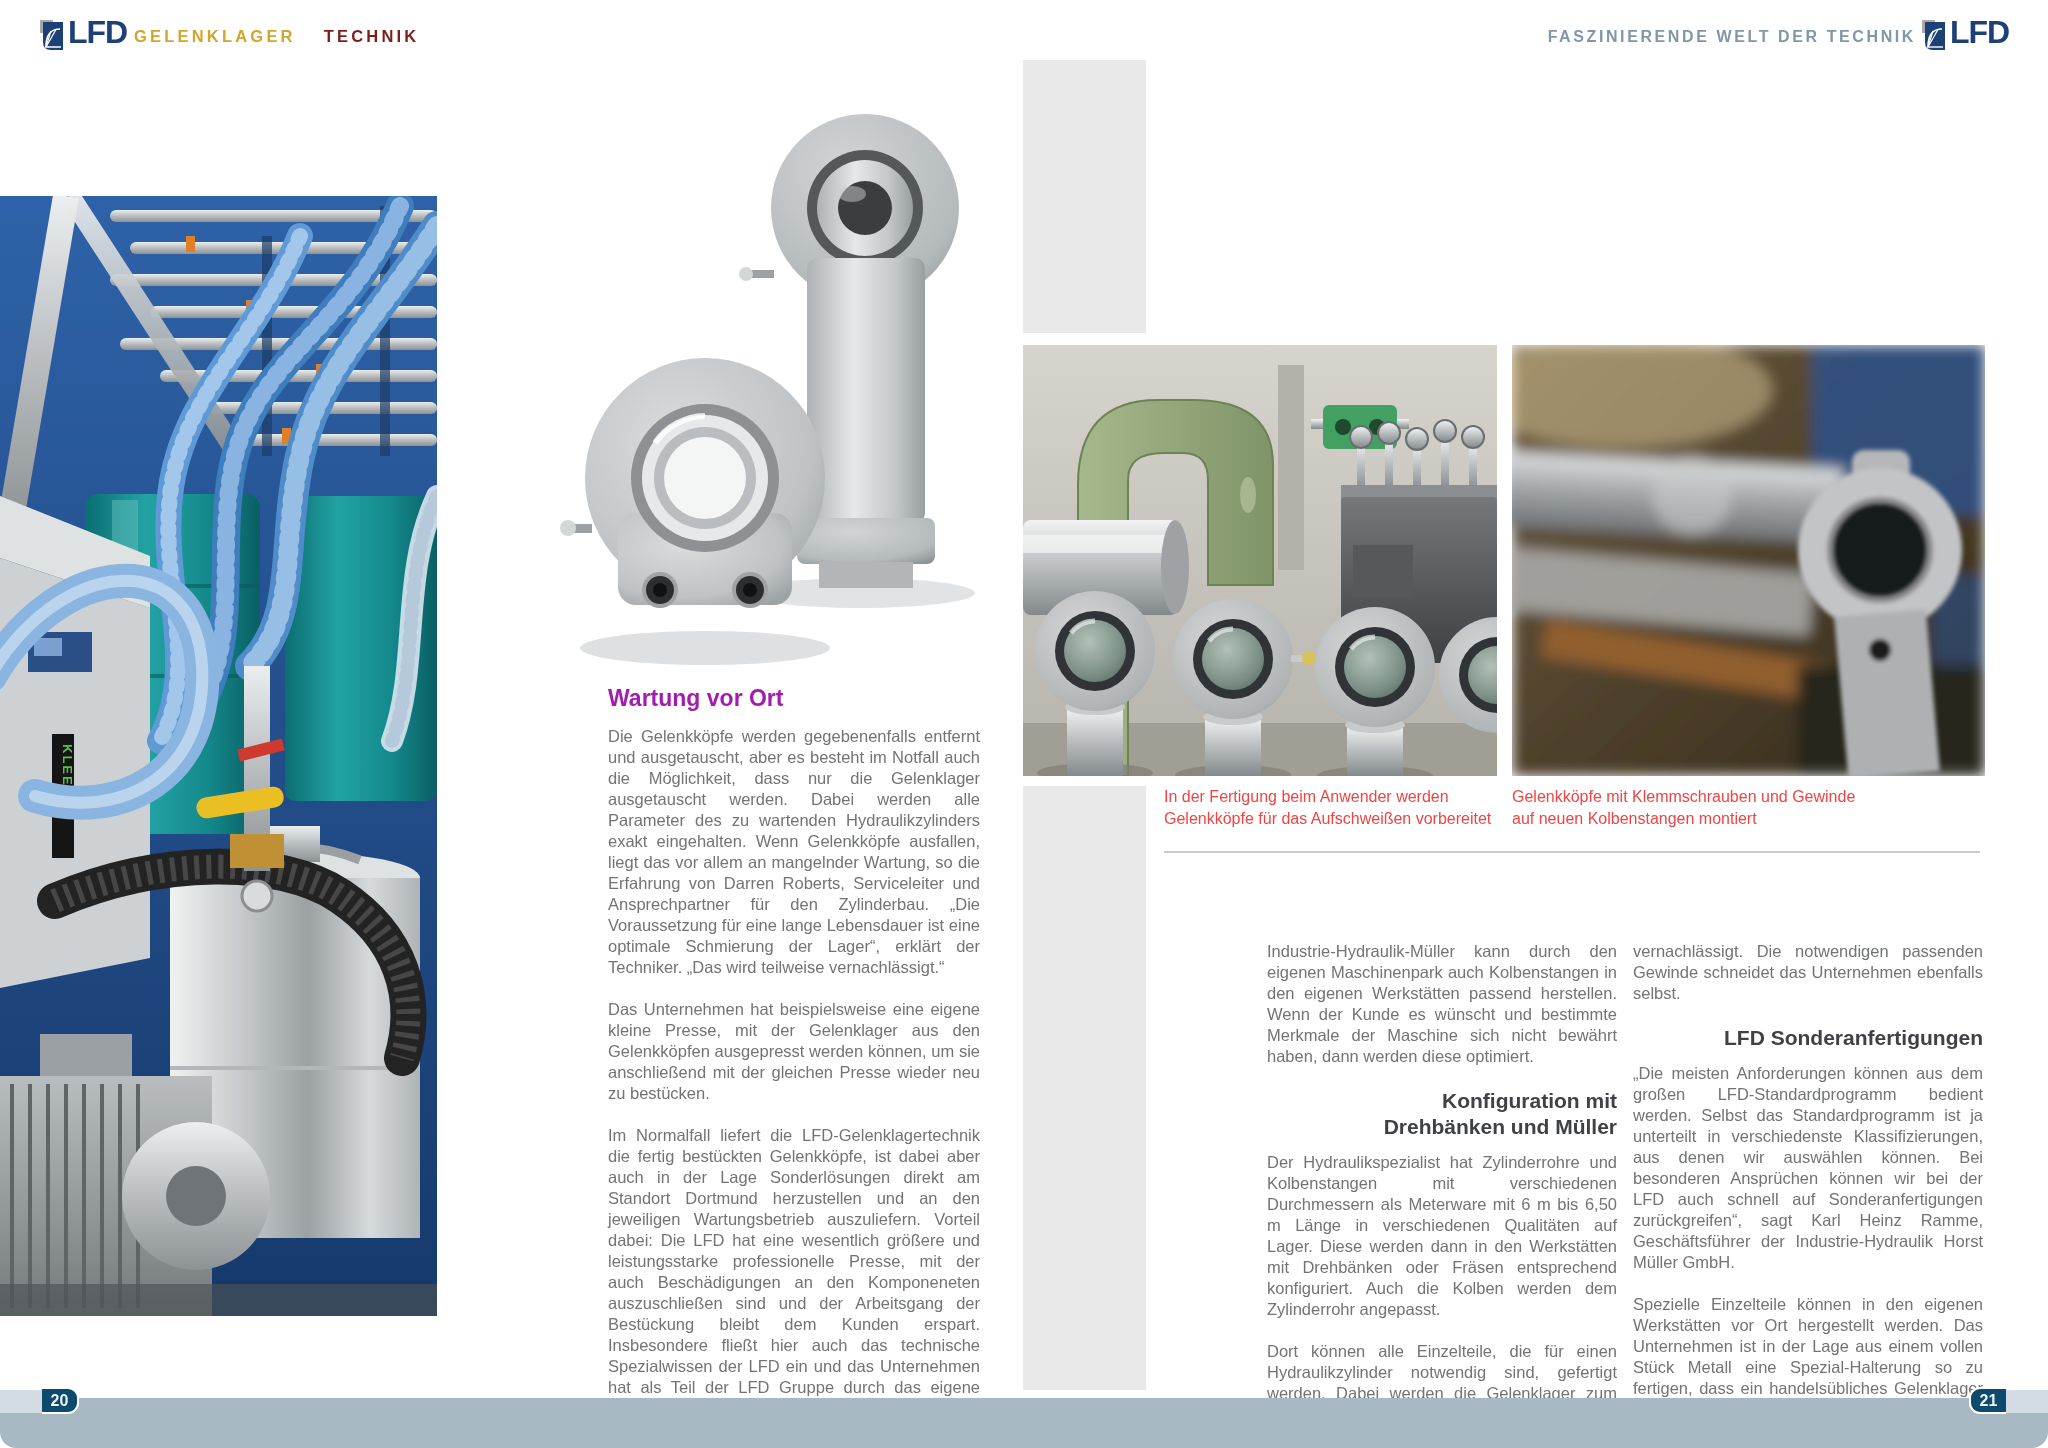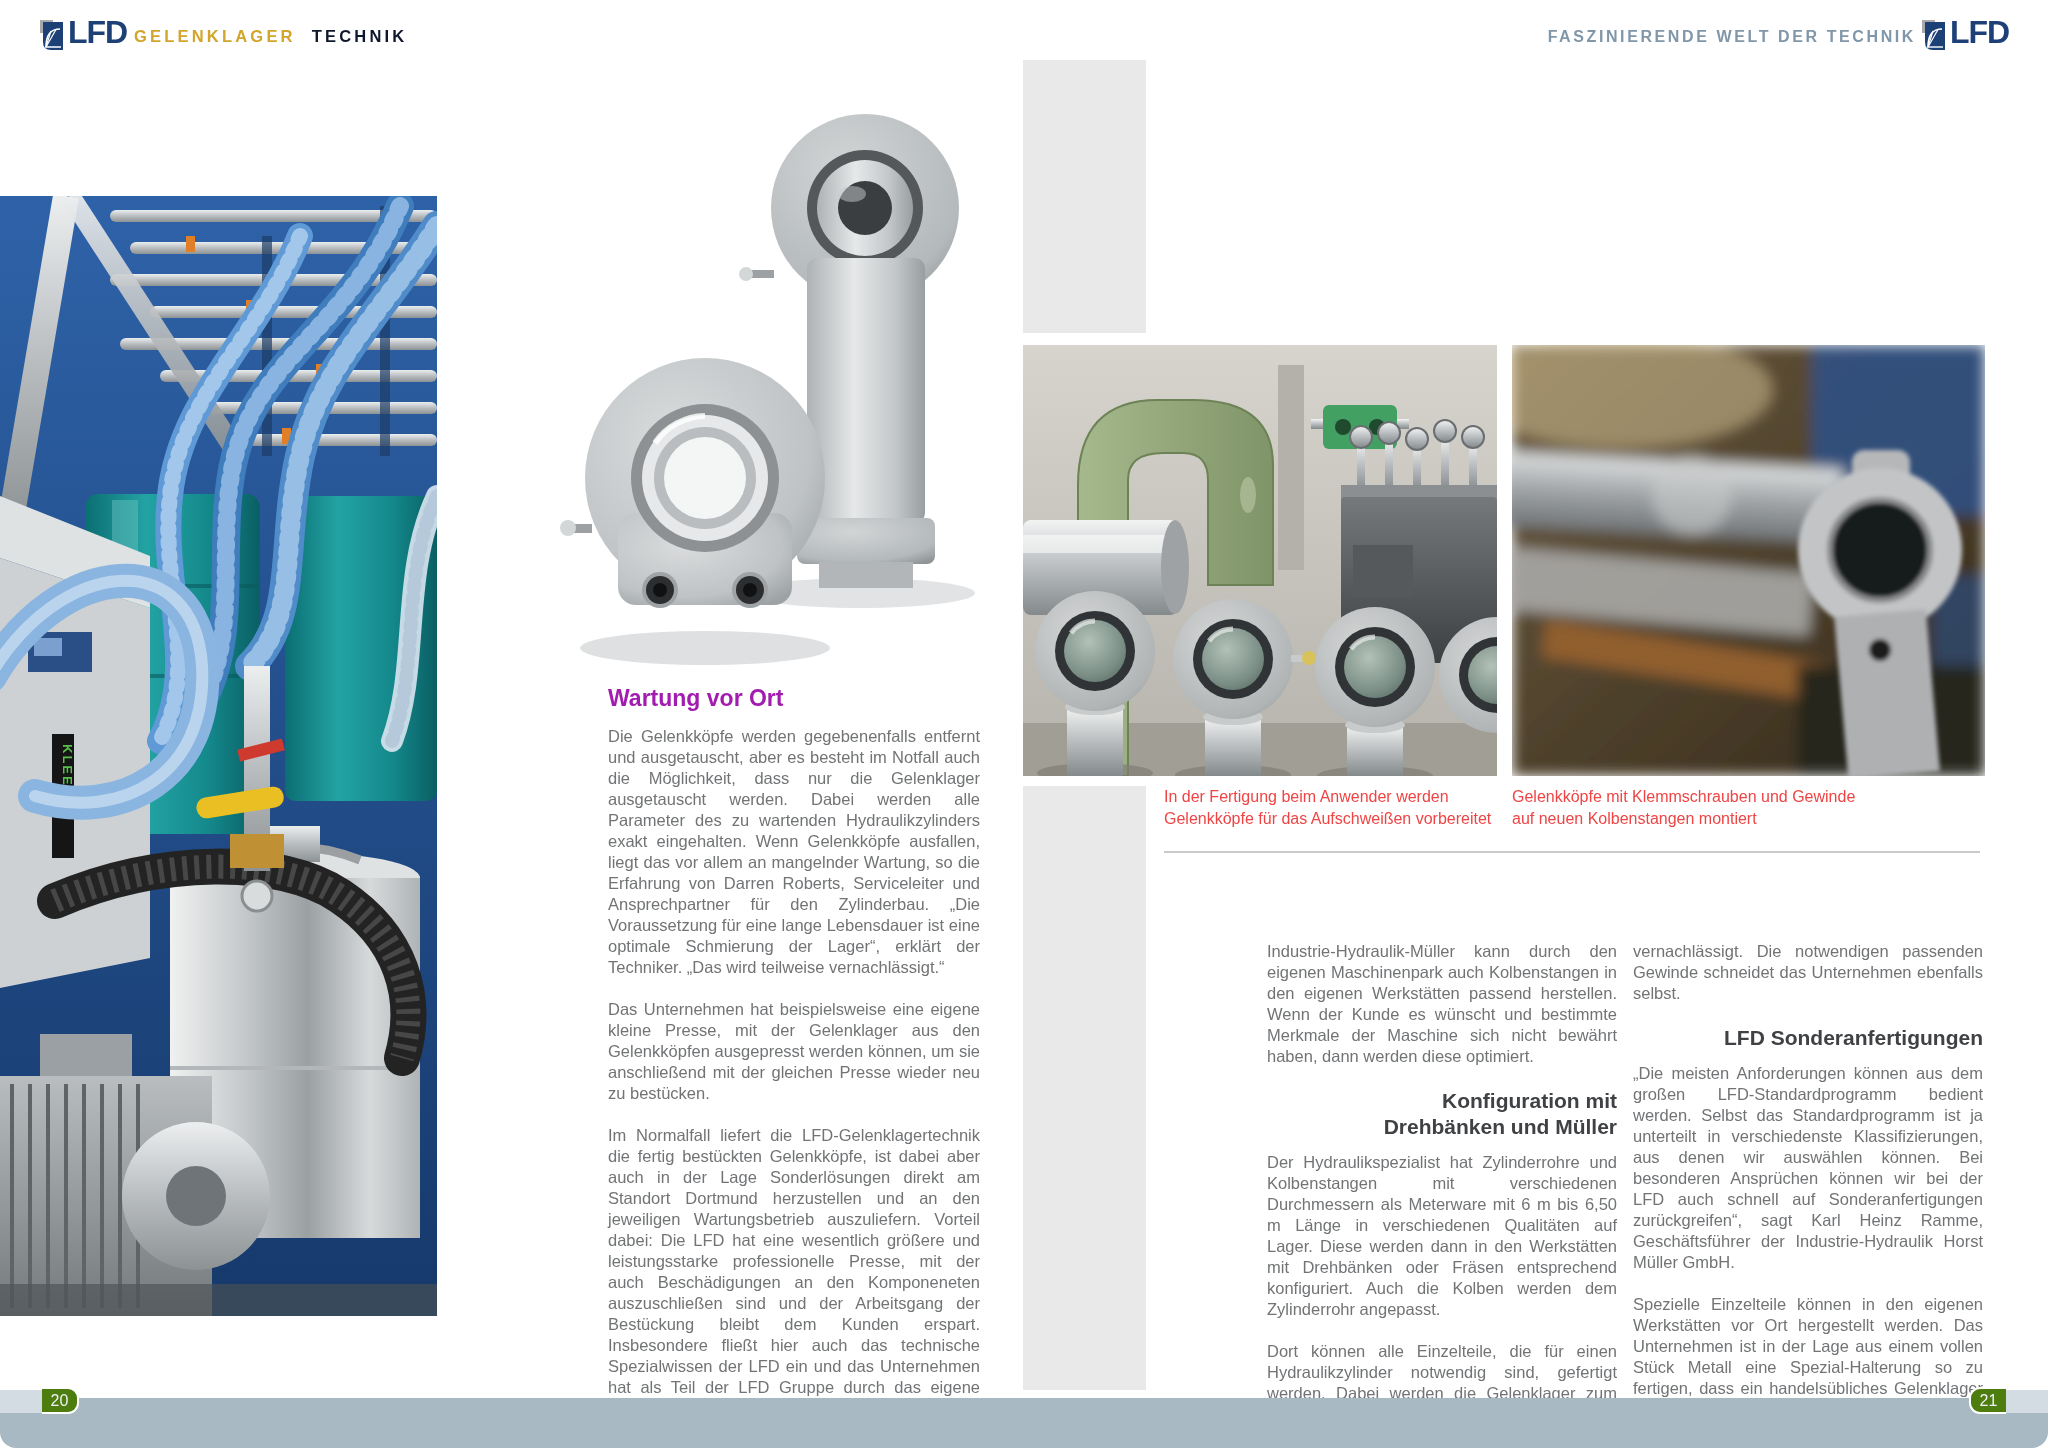--- a/index.html
+++ b/index.html
@@ -5,43 +5,43 @@
   html,body{margin:0;padding:0;background:#ffffff;}
   .spread{
     position:relative;width:2048px;height:1448px;background:#ffffff;
     overflow:hidden;font-family:"Liberation Sans",sans-serif;border-radius:16px;
   }
   
   .logo-icon{position:absolute;width:24px;height:32px;}
   .brand-text{position:absolute;font-weight:800;font-size:32px;letter-spacing:-1px;color:#1d4077;}
   .brand-title{position:absolute;font-size:16.5px;font-weight:700;letter-spacing:3.2px;white-space:nowrap;}
   .brand-title .accent{color:#d2a52b;}
-  .brand-title .rest{color:#0f172a;margin-left:16px;}
+  .brand-title .rest{color:#7f1d1d;margin-left:28px;}
   .tagline{position:absolute;font-size:16px;font-weight:600;letter-spacing:2.6px;color:#8096a9;white-space:nowrap;}
   
   .photo{position:absolute;overflow:hidden;}
   .photo svg{display:block;}
   
   .gutter-band{position:absolute;left:1023px;width:123px;background:#e9e9e9;}
   
   .article{position:absolute;color:#717375;font-size:16.5px;line-height:21px;text-align:justify;hyphens:auto;}
   .article p{margin:0 0 21px 0;}
   .article p:last-child{margin-bottom:0;}
   .article h2{margin:0 0 14px 0;font-size:23px;line-height:28px;color:#a21caf;font-weight:700;text-align:left;}
   .article h3{margin:20px 0 12px 0;font-size:21px;line-height:26px;color:#3f4144;font-weight:700;text-align:right;white-space:pre-line;}
   .article h3:first-child{margin-top:0;}
   .caption{position:absolute;color:#ef4444;font-size:16px;line-height:22px;white-space:pre-line;}
   .divider{position:absolute;background:#c9cacb;height:2px;}
   
   .footer-bar{position:absolute;left:0;top:1398px;width:2048px;height:50px;background:#a9b9c3;}
   .footer-strip{position:absolute;top:1390px;width:42px;height:23px;background:#d2dce2;}
   .page-badge{
-    position:absolute;top:1387px;width:37px;height:27px;background:#4d7c0f;
+    position:absolute;top:1387px;width:37px;height:27px;background:#0c4a6e;
     border:2px solid #ffffff;box-sizing:border-box;color:#eef2f5;font-size:16px;
-    display:flex;align-items:center;justify-content:center;font-weight:400;
+    display:flex;align-items:center;justify-content:center;font-weight:700;
   }
   .badge-left{left:42px;border-radius:0 11px 11px 0;border-left:none;}
   .badge-right{left:1969px;border-radius:11px 0 0 11px;border-right:none;}
 </style>
 </head>
 <body>
 
 <div class="spread">
 
   <svg class="logo-icon" style="left:40px;top:20px;" viewBox="0 0 24 32">

